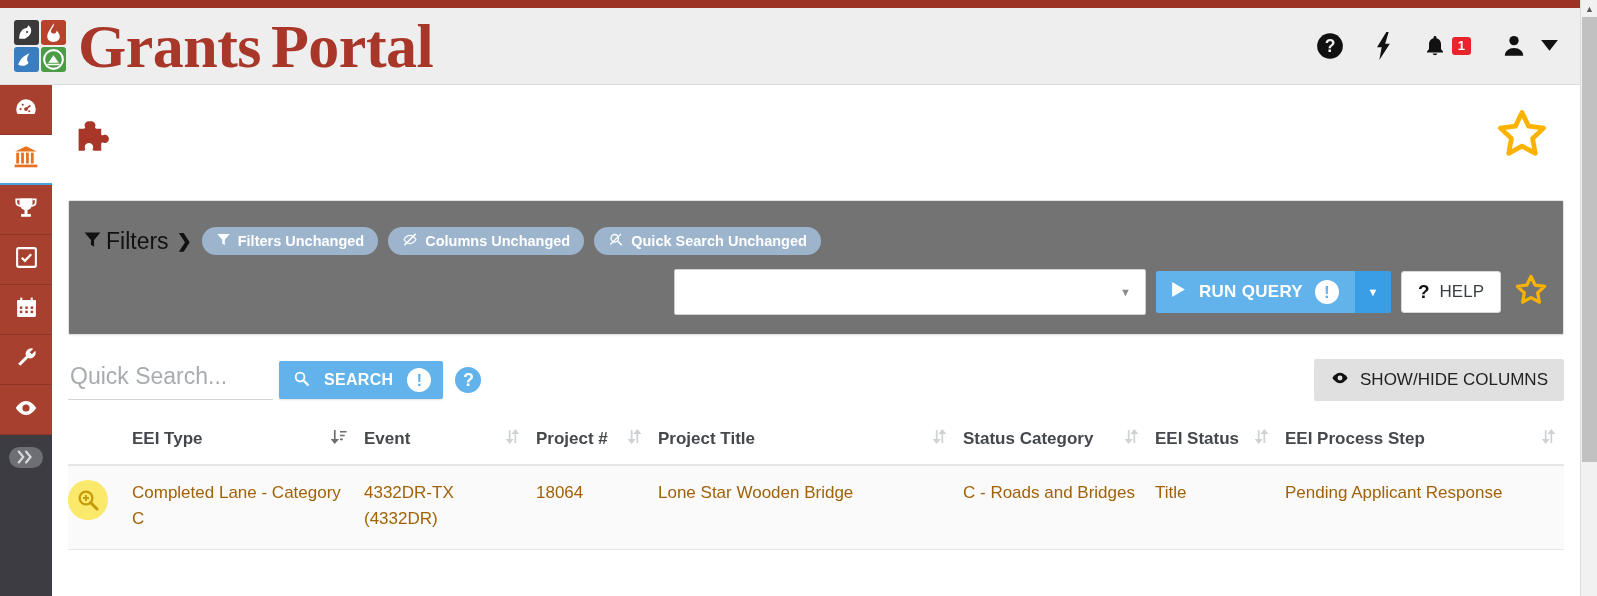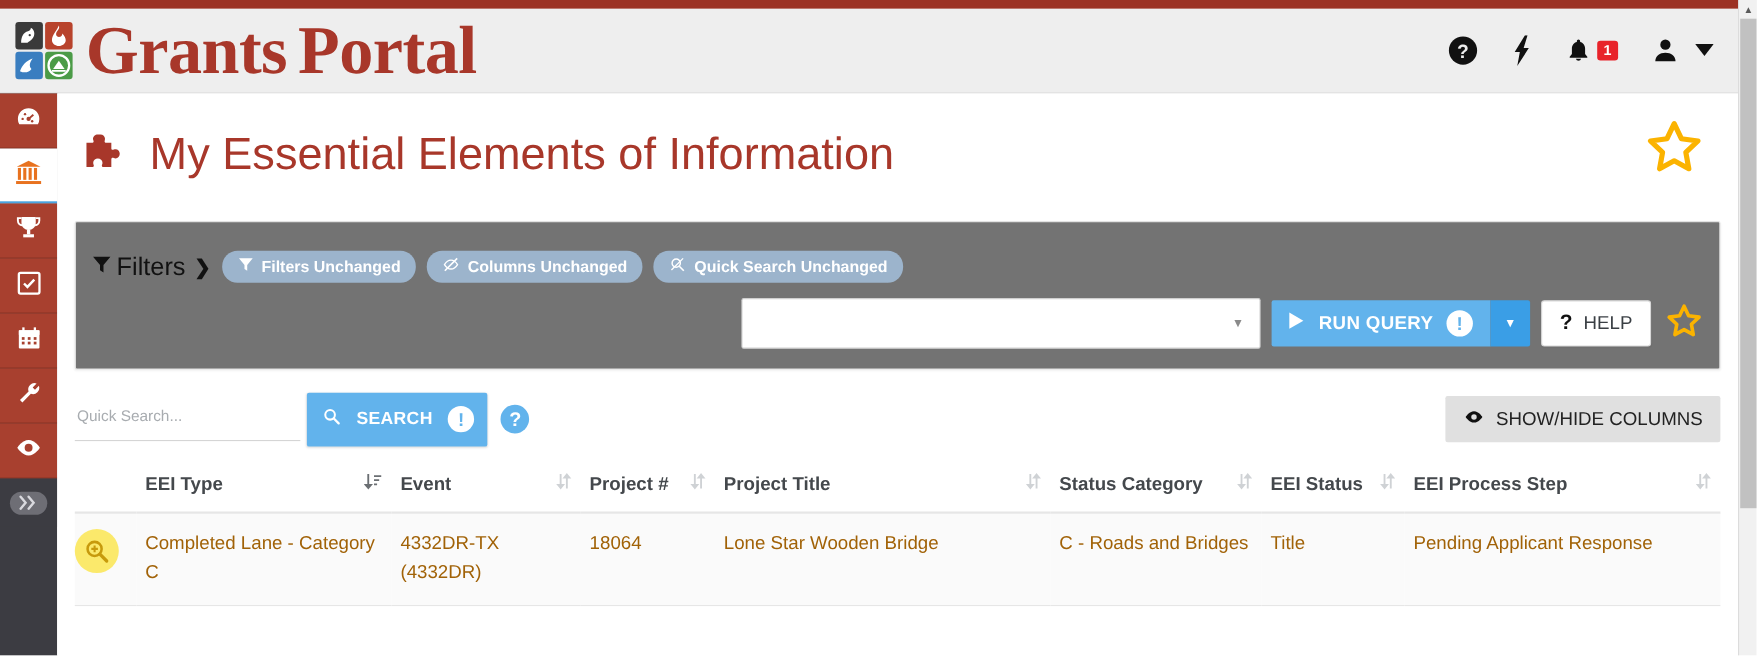--- a/index.html
+++ b/index.html
@@ -157,26 +157,26 @@
   .btn-help .qm { font-weight: 900; color:#111; font-size: 19px; }
   .ctrl-star { margin-left: 12px; }
 
   
   .qs-row {
     display:flex; align-items:center; margin: 22px 16px 0 16px; position:relative;
     height: 46px;
   }
   .qs-input {
     width: 205px; height: 40px; border:none; border-bottom: 1px solid #d5d5d5;
-    background: transparent; font-size: 14px; color:#6b7075;
+    background: transparent; font-size: 23px; color:#6b7075;
     font-family:"Liberation Sans", sans-serif; outline:none; padding: 0 2px 6px 2px;
   }
   .qs-input::placeholder { color:#a8acb0; }
   .btn-search {
-    margin-left: 6px; height: 49px; background:#62b3ec; border:none; color:#fff;
+    margin-left: 6px; height: 38px; background:#62b3ec; border:none; color:#fff;
     display:flex; align-items:center; gap: 14px; padding: 0 12px 0 14px;
     font-size: 16px; font-weight:700; letter-spacing:.3px; cursor:pointer;
     border-radius: 2px; box-shadow: 0 1px 2px rgba(0,0,0,.12);
   }
   .qmark-circle {
     margin-left: 12px; width: 26px; height: 26px; border-radius: 50%;
     background:#62b3ec; color:#fff; font-size: 18px; font-weight: 900;
     display:flex; align-items:center; justify-content:center; cursor:pointer;
   }
   .btn-showhide {
@@ -387,21 +387,20 @@
   </div>
 
   <div class="main">
 
     <div class="page-title-row">
       <span class="puzzle-icon">
         <svg width="46" height="46" viewBox="0 0 24 24">
             <path d="M9.5 2.2c1.3 0 2.2 1 2.2 2 0 .5-.2.9-.2 1.3 0 .4.3.6.8.6h2.4v2.6c0 .5.2.8.6.8.4 0 .8-.3 1.4-.3 1.1 0 2 1 2 2.2s-.9 2.2-2 2.2c-.6 0-1-.3-1.4-.3-.4 0-.6.3-.6.8v3.5H11c-.5 0-.8-.2-.8-.6 0-.4.3-.8.3-1.4 0-1.1-1-2-2.2-2s-2.2.9-2.2 2c0 .6.3 1 .3 1.4 0 .4-.3.6-.8.6H2.9V6.1h2.6c.5 0 .8-.2.8-.6 0-.4-.3-.8-.3-1.3 0-1 1-2 2.3-2z" fill="#a8372a" transform="translate(-0.5,0)"></path>
           </svg>
       </span>
-      <span class="page-title">My Essential Elements of Information</span>
       <span class="title-star">
         <svg width="56" height="54" viewBox="0 0 24 24">
             <path d="M12 2.4l2.9 6.1 6.7.9-4.9 4.6 1.2 6.6-5.9-3.2-5.9 3.2 1.2-6.6-4.9-4.6 6.7-.9z" fill="none" stroke="#fbb300" stroke-width="2.1" stroke-linejoin="round"></path>
           </svg>
       </span>
     </div>
 
     <div class="filter-card">
       <div class="filters-row">
         <span class="filters-label">

